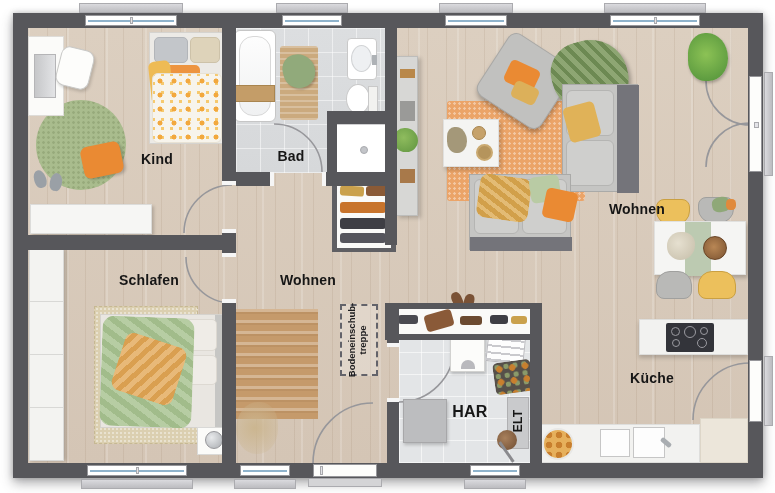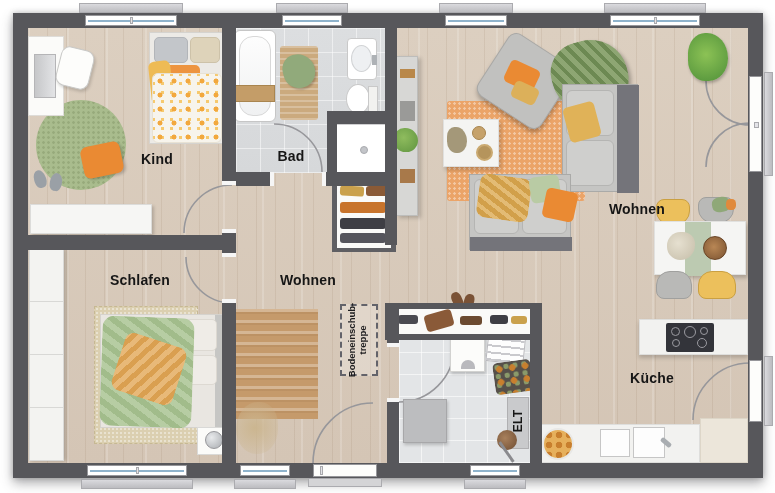--- a/index.html
+++ b/index.html
@@ -267,18 +267,19 @@
   <div class="sillv" style="left:764px;top:72px;width:9px;height:104px;"></div>
   <div class="win" style="left:749px;top:76px;width:13px;height:96px;background:#fdfdfb;">
       <div class="tick" style="top:45px;left:4px;width:5px;height:6px;bottom:auto;"></div>
     </div>
   <div class="sillv" style="left:764px;top:356px;width:9px;height:70px;"></div>
   <div class="win" style="left:749px;top:360px;width:13px;height:62px;background:#fdfdfb;"></div>
 
   <div class="label" style="left:112px;top:151px;">Kind</div>
   <div class="label" style="left:246px;top:148px;">Bad</div>
   <div class="label" style="left:592px;top:201px;">Wohnen</div>
-  <div class="label" style="left:95px;top:272px;">Schlafen</div>
+  <div class="label" style="left:104px;top:272px;">Schlafen</div>
   <div class="label" style="left:263px;top:272px;">Wohnen</div>
+  <div class="label" style="left:425px;top:403px;font-size:16px;">HAR</div>
   <div class="label" style="left:607px;top:370px;">Küche</div>
   <div class="label" style="left:498px;top:414px;width:40px;font-size:12px;transform:rotate(-90deg);">ELT</div>
 
 </div>
 
 </body></html>

